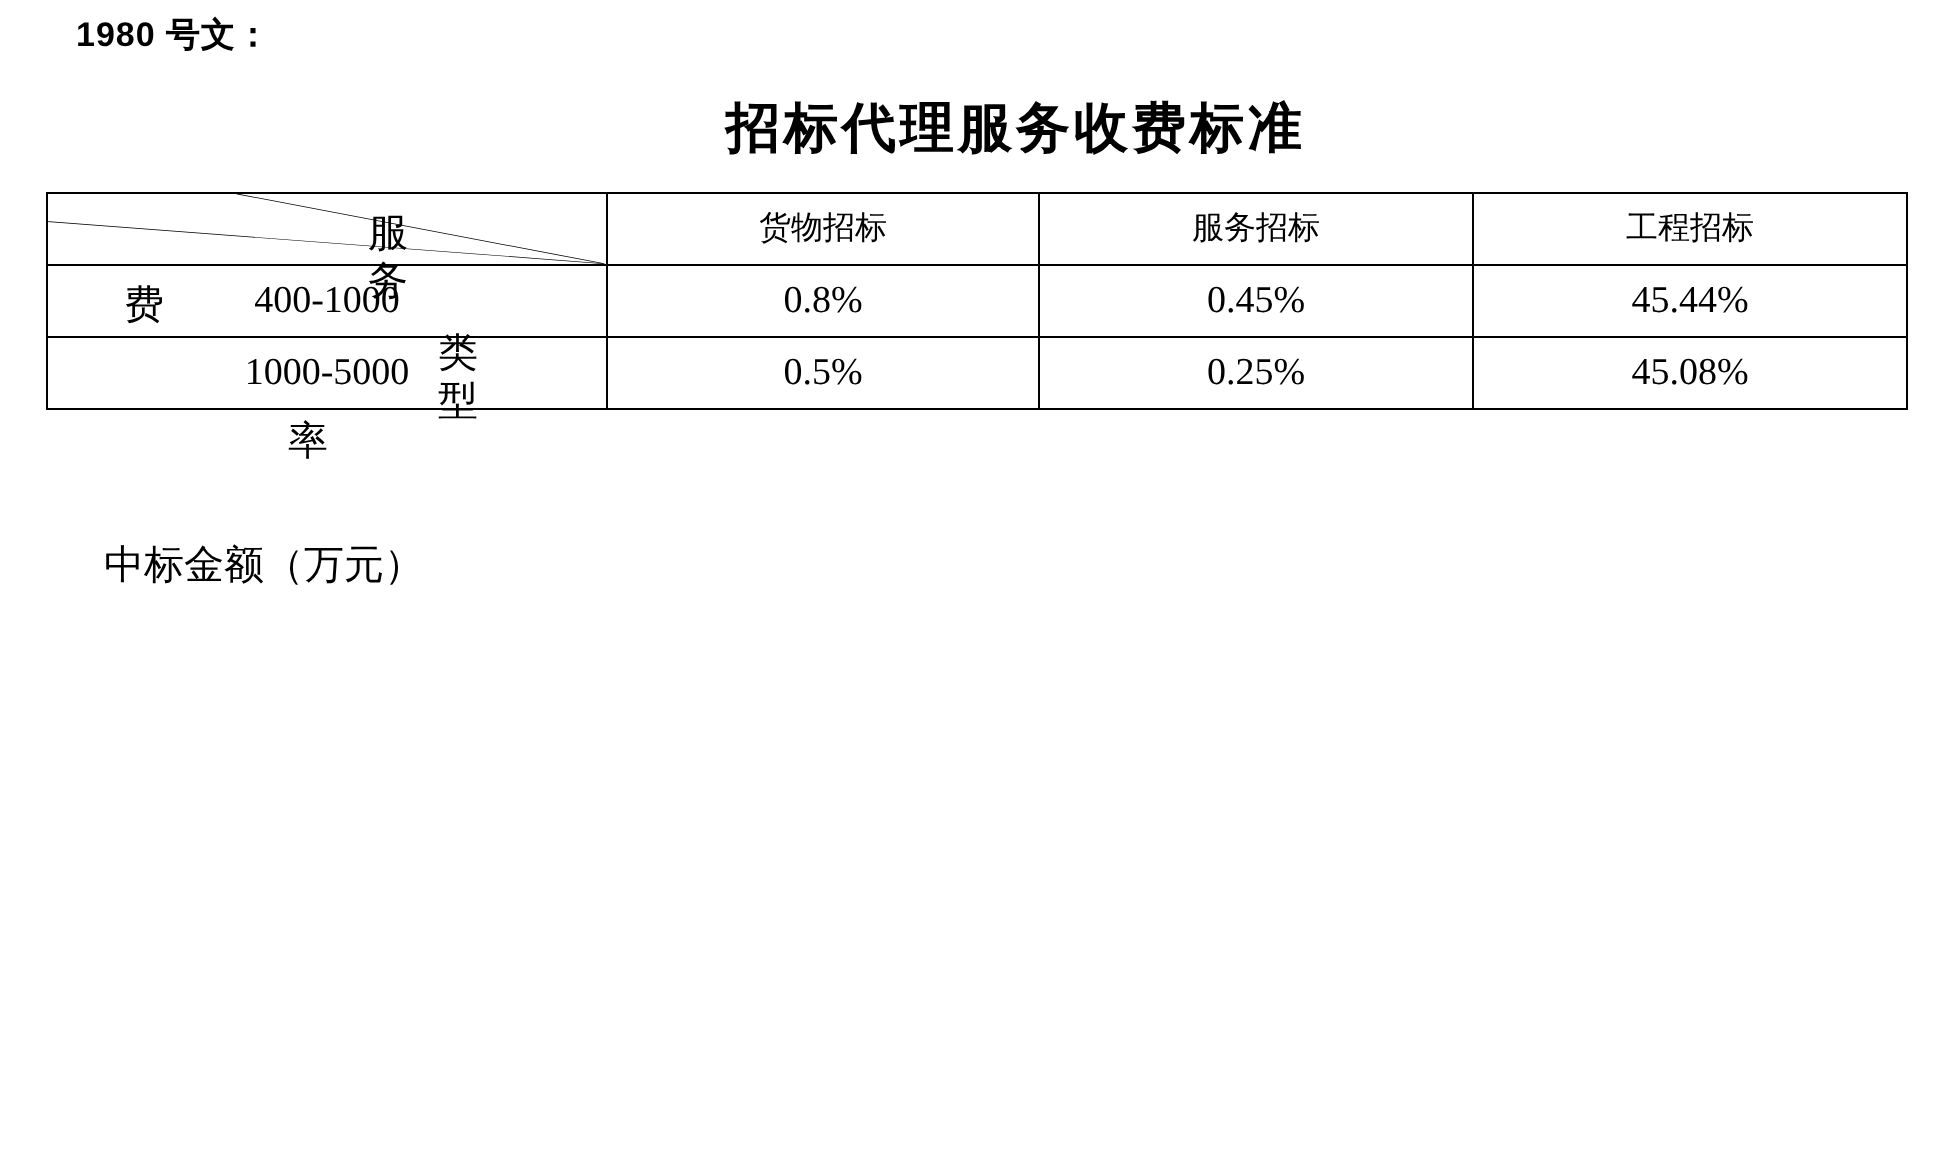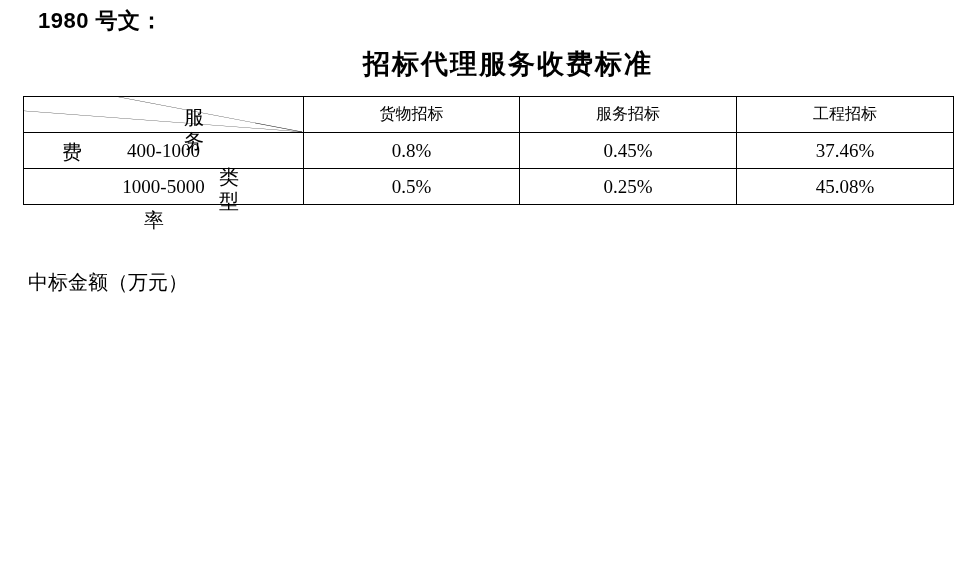--- a/index.html
+++ b/index.html
@@ -15,21 +15,21 @@
     position: relative;
     overflow: hidden;
   }
 
   .doc-note {
     position: absolute;
     left: 38px;
     top: 6px;
     font-family: "Liberation Sans", sans-serif;
     font-weight: bold;
-    font-size: 22px;
+    font-size: 17px;
     letter-spacing: 0.5px;
   }
 
   .doc-title {
     position: absolute;
     left: 0;
     top: 46px;
     width: 976px;
     text-align: center;
     font-family: "Liberation Serif", serif;
@@ -85,21 +85,21 @@
   .corner .lbl {
     position: absolute;
     font-size: 20px;
     font-family: "Liberation Serif", serif;
     white-space: nowrap;
   }
   .lbl-fee      { left: 38px;  top: 42px; }
   .lbl-rate     { left: 120px; top: 110px; }
   .lbl-service  { left: 160px; top: 8px; }
   .lbl-type     { left: 195px; top: 68px; }
-  .lbl-amount   { left: 4px;  top: 172px; font-size: 20px; }
+  .lbl-amount   { left: 28px;  top: 172px; font-size: 20px; }
 
   .vert-stack {
     display: flex;
     flex-direction: column;
     line-height: 1.22;
   }
 
   
   .row-label { font-size: 19px; }
 </style>
@@ -139,21 +139,21 @@
         </td>
         <td class="head-cell">货物招标</td>
         <td class="head-cell">服务招标</td>
         <td class="head-cell">工程招标</td>
       </tr>
 
       <tr>
         <td class="row-label">400-1000</td>
         <td>0.8%</td>
         <td>0.45%</td>
-        <td>37.46%</td>
+        <td>45.44%</td>
       </tr>
       <tr>
         <td class="row-label">1000-5000</td>
         <td>0.5%</td>
         <td>0.25%</td>
         <td>45.08%</td>
       </tr>
     </tbody>
   </table>
 </div>

